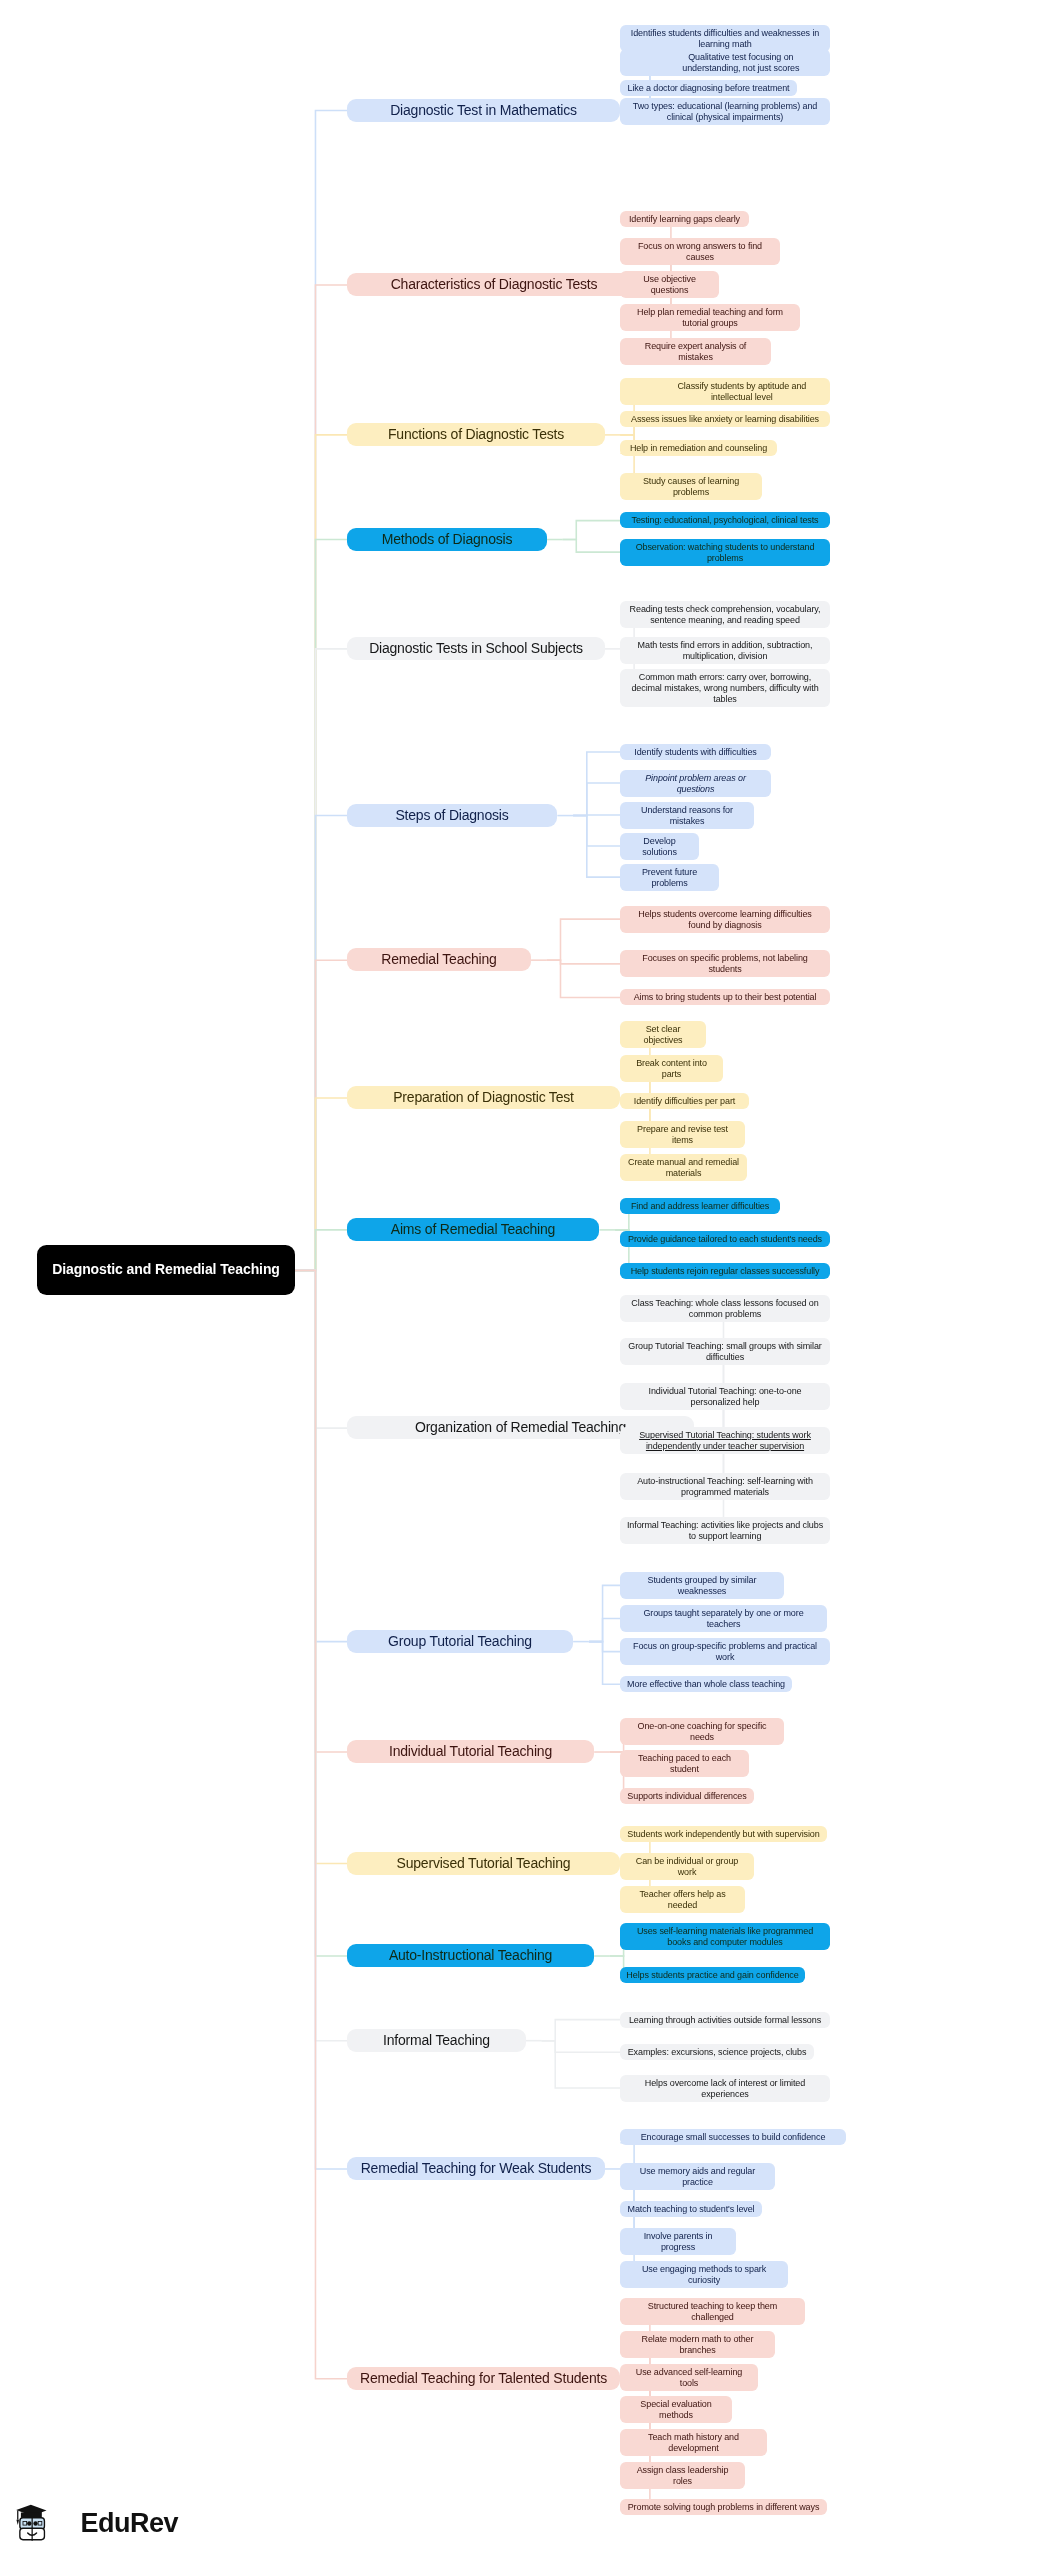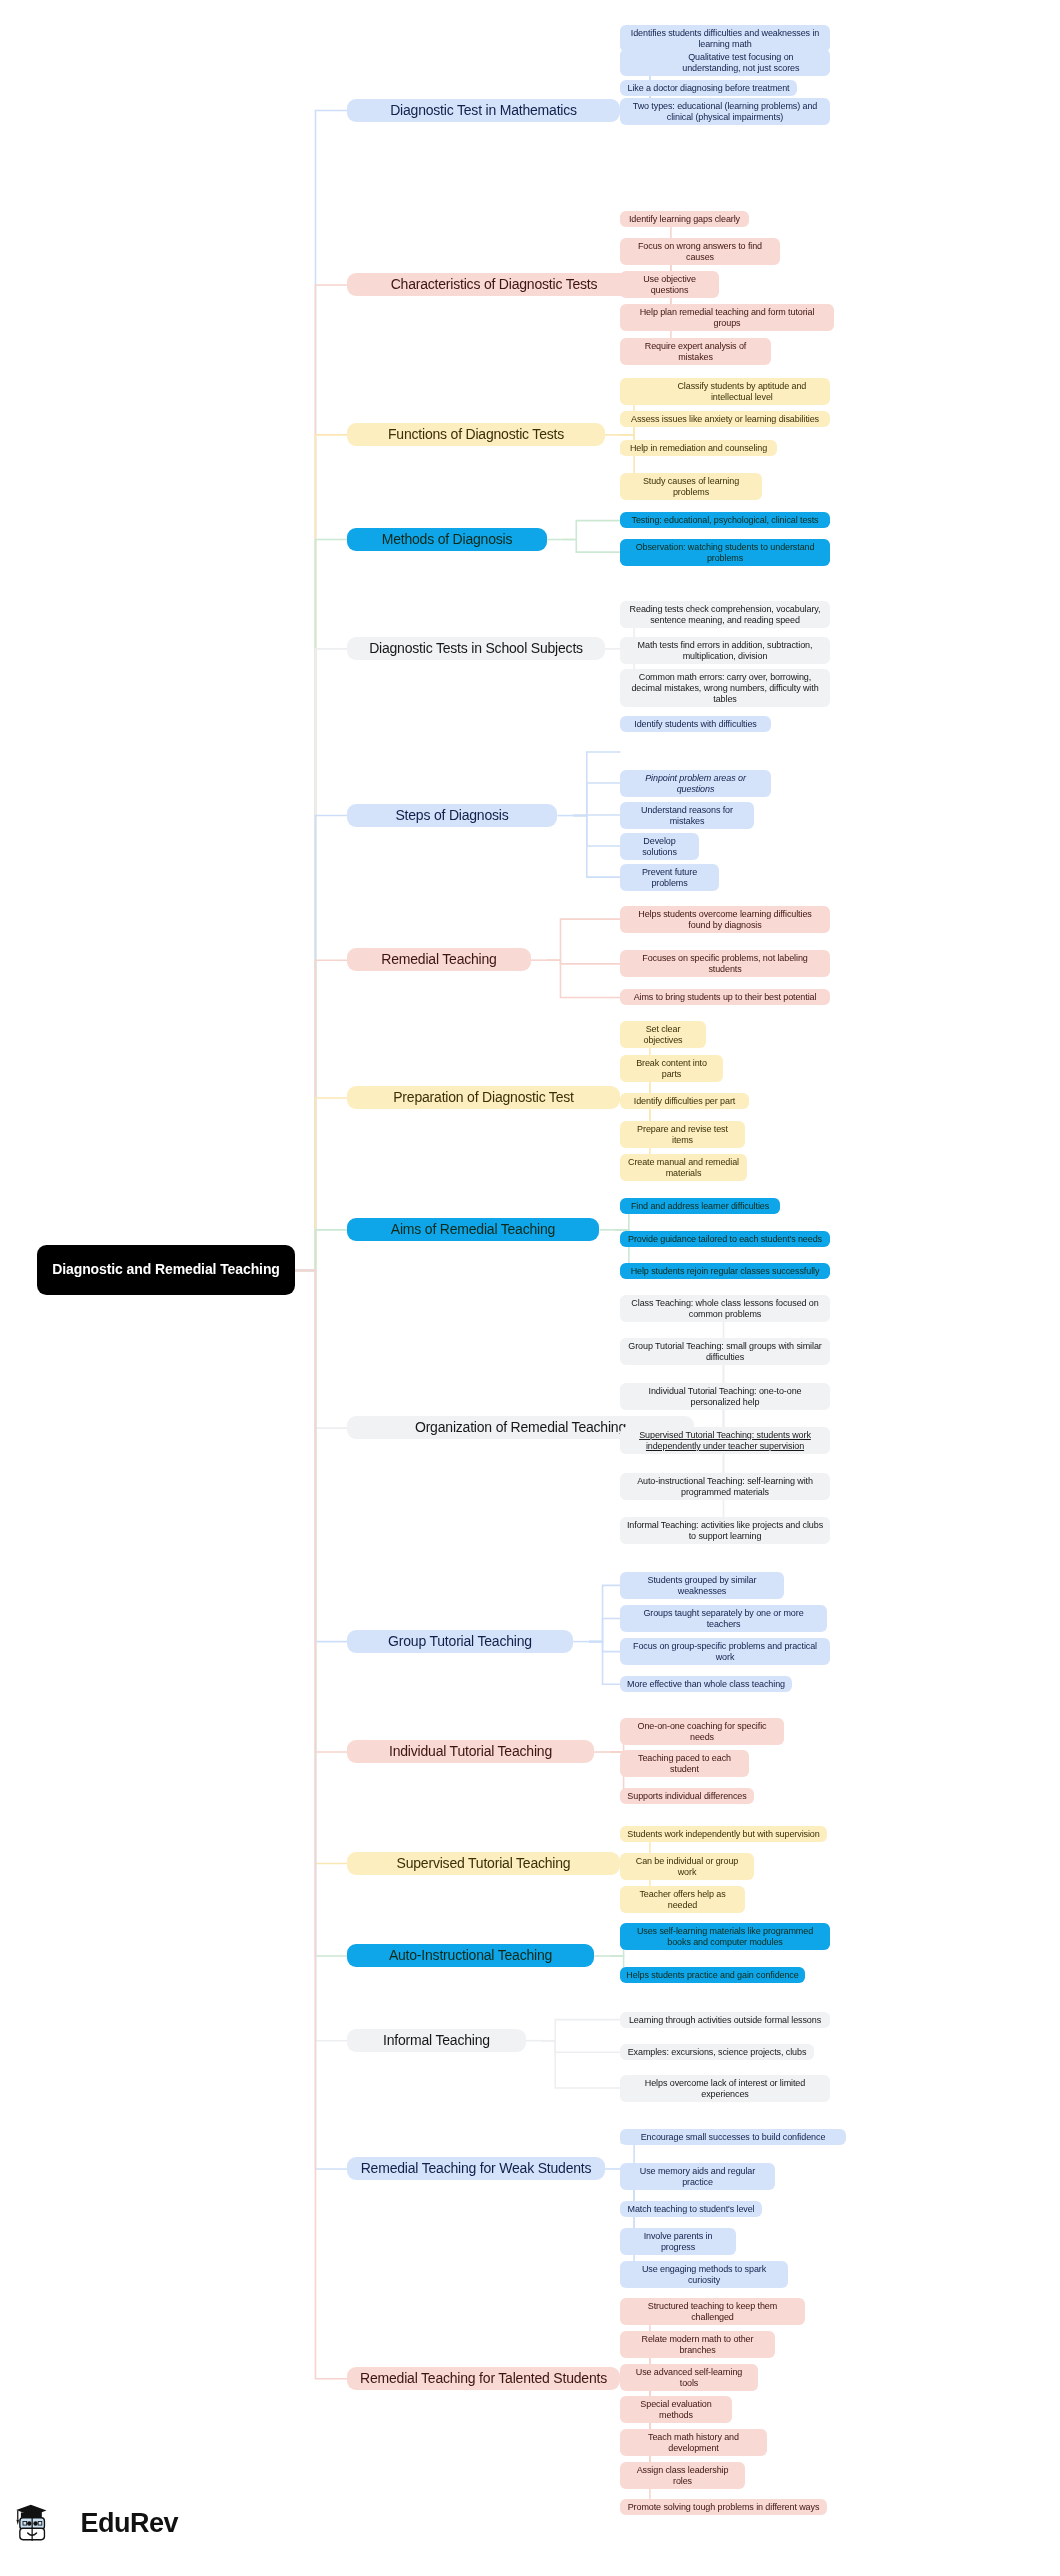--- a/index.html
+++ b/index.html
@@ -198,36 +198,36 @@
       <div class="node root-node" style="left: 37px; top: 1245px; width: 258px; height: 50px;">Diagnostic and Remedial Teaching</div>
       <div class="node branch c-blue" style="left: 347px; width: 273px; top: 99px;">Diagnostic Test in Mathematics</div>
       <div class="node leaf c-blue" style="left: 620px; width: 210px; top: 25px;">Identifies students difficulties and weaknesses in learning math</div>
       <div class="node leaf c-blue" style="left: 620px; width: 210px; top: 49px; padding-left: 38px;">Qualitative test focusing on understanding, not just scores</div>
       <div class="node leaf c-blue" style="left: 620px; width: 177px; top: 80px;">Like a doctor diagnosing before treatment</div>
       <div class="node leaf c-blue" style="left: 620px; width: 210px; top: 98px;">Two types: educational (learning problems) and clinical (physical impairments)</div>
       <div class="node branch c-red" style="left: 347px; width: 294px; top: 273px;">Characteristics of Diagnostic Tests</div>
       <div class="node leaf c-red" style="left: 620px; width: 129px; top: 211px;">Identify learning gaps clearly</div>
       <div class="node leaf c-red" style="left: 620px; width: 160px; top: 238px;">Focus on wrong answers to find causes</div>
       <div class="node leaf c-red" style="left: 620px; width: 99px; top: 271px;">Use objective questions</div>
-      <div class="node leaf c-red" style="left: 620px; width: 214px; top: 304px;">Help plan remedial teaching and form tutorial groups</div>
+      <div class="node leaf c-red" style="left: 620px; width: 180px; top: 304px;">Help plan remedial teaching and form tutorial groups</div>
       <div class="node leaf c-red" style="left: 620px; width: 151px; top: 338px;">Require expert analysis of mistakes</div>
       <div class="node branch c-yellow" style="left: 347px; width: 258px; top: 423px;">Functions of Diagnostic Tests</div>
       <div class="node leaf c-yellow" style="left: 620px; width: 210px; top: 378px; padding-left: 40px;">Classify students by aptitude and intellectual level</div>
       <div class="node leaf c-yellow" style="left: 620px; width: 210px; top: 411px;">Assess issues like anxiety or learning disabilities</div>
       <div class="node leaf c-yellow" style="left: 620px; width: 157px; top: 440px;">Help in remediation and counseling</div>
       <div class="node leaf c-yellow" style="left: 620px; width: 142px; top: 473px;">Study causes of learning problems</div>
       <div class="node branch c-green" style="left: 347px; width: 200px; top: 528px;">Methods of Diagnosis</div>
       <div class="node leaf c-green" style="left: 620px; width: 210px; top: 512px;">Testing: educational, psychological, clinical tests</div>
       <div class="node leaf c-green" style="left: 620px; width: 210px; top: 539px;">Observation: watching students to understand problems</div>
       <div class="node branch c-gray" style="left: 347px; width: 258px; top: 637px;">Diagnostic Tests in School Subjects</div>
       <div class="node leaf c-gray" style="left: 620px; width: 210px; top: 601px;">Reading tests check comprehension, vocabulary, sentence meaning, and reading speed</div>
       <div class="node leaf c-gray" style="left: 620px; width: 210px; top: 637px;">Math tests find errors in addition, subtraction, multiplication, division</div>
       <div class="node leaf c-gray" style="left: 620px; width: 210px; top: 669px;">Common math errors: carry over, borrowing, decimal mistakes, wrong numbers, difficulty with tables</div>
       <div class="node branch c-blue" style="left: 347px; width: 210px; top: 804px;">Steps of Diagnosis</div>
-      <div class="node leaf c-blue" style="left: 620px; width: 151px; top: 716px;">Identify students with difficulties</div>
+      <div class="node leaf c-blue" style="left: 620px; width: 151px; top: 744px;">Identify students with difficulties</div>
       <div class="node leaf c-blue" style="left: 620px; width: 151px; top: 770px; font-style: italic;">Pinpoint problem areas or questions</div>
       <div class="node leaf c-blue" style="left: 620px; width: 134px; top: 802px;">Understand reasons for mistakes</div>
       <div class="node leaf c-blue" style="left: 620px; width: 79px; top: 833px;">Develop solutions</div>
       <div class="node leaf c-blue" style="left: 620px; width: 99px; top: 864px;">Prevent future problems</div>
       <div class="node branch c-red" style="left: 347px; width: 184px; top: 948px;">Remedial Teaching</div>
       <div class="node leaf c-red" style="left: 620px; width: 210px; top: 906px;">Helps students overcome learning difficulties found by diagnosis</div>
       <div class="node leaf c-red" style="left: 620px; width: 210px; top: 950px;">Focuses on specific problems, not labeling students</div>
       <div class="node leaf c-red" style="left: 620px; width: 210px; top: 989px;">Aims to bring students up to their best potential</div>
       <div class="node branch c-yellow" style="left: 347px; width: 273px; top: 1086px;">Preparation of Diagnostic Test</div>
       <div class="node leaf c-yellow" style="left: 620px; width: 86px; top: 1021px;">Set clear objectives</div>

